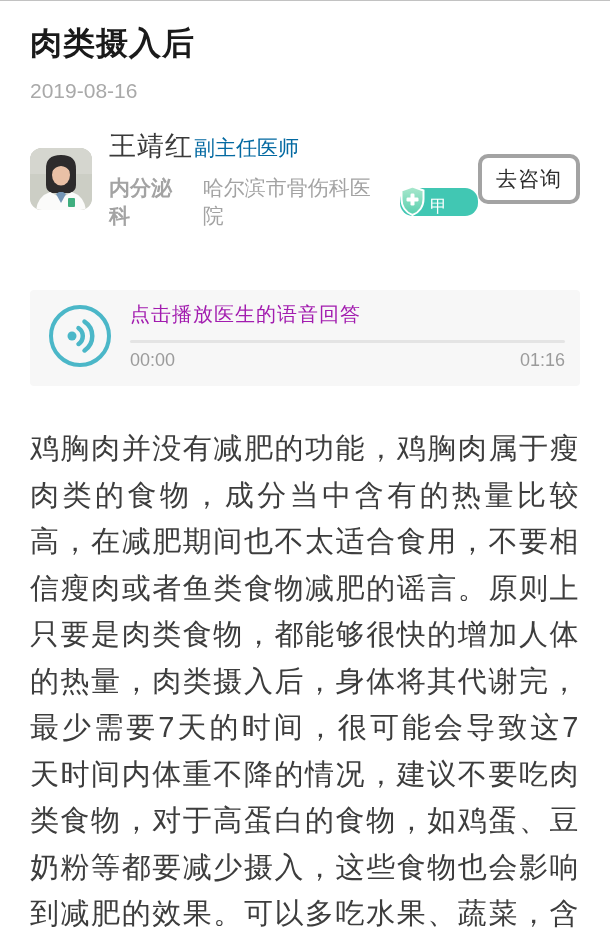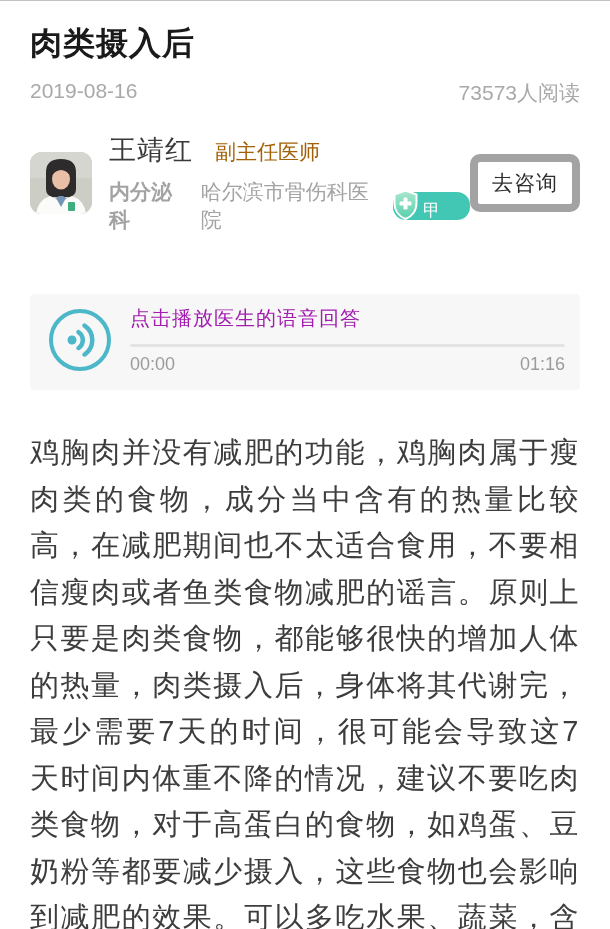--- a/index.html
+++ b/index.html
@@ -40,21 +40,21 @@
   .avatar {
     width: 62px; height: 62px;
     border-radius: 12px;
     overflow: hidden;
     flex: 0 0 62px;
     background: #cdcfc6;
   }
   .doctor-info { flex: 1; margin-left: 17px; min-width: 0; }
   .doctor-row1 { display: flex; align-items: baseline; }
   .doctor-name { font-size: 27px; color: #3a3a3a; font-weight: 500; letter-spacing: 1px; }
-  .doctor-title { font-size: 21px; color: #a16207; margin-left: 22px; }
+  .doctor-title { font-size: 21px; color: #0369a1; margin-left: 1px; }
   .doctor-row2 { margin-top: 10px; display: flex; align-items: center; font-size: 21px; color: #a3a3a3; }
   .dept { margin-right: 12px; font-weight: bold; }
   .grade-badge {
     position: relative;
     margin-left: 13px;
     background: #41c7b3;
     color: #ffffff;
     font-size: 17px;
     line-height: 26px;
     height: 28px;
@@ -64,21 +64,21 @@
     align-items: center;
     letter-spacing: 1px;
   }
   .shield-icon {
     position: absolute;
     left: -3px; top: -4px;
     width: 31px; height: 34px;
   }
   .consult-btn {
     background: #ffffff;
-    border: 8px solid #a3a3a3;
+    border: 4px solid #a3a3a3;
     border-radius: 10px;
     font-size: 21px;
     color: #2d2d2d;
     padding: 7px 14px;
     font-family: inherit;
     cursor: pointer;
     flex: 0 0 auto;
     letter-spacing: 1px;
   }
 
@@ -128,21 +128,20 @@
   }
 </style>
 </head>
 <body>
 
 <div class="page">
 
   <h1 class="title">肉类摄入后</h1>
   <div class="meta">
     <span>2019-08-16</span>
-    <span>73573人阅读</span>
   </div>
 
   <div class="doctor-card">
     <div class="avatar">
       <svg width="62" height="62" viewBox="0 0 62 62">
         <rect x="0" y="0" width="62" height="62" fill="#ccceC5"></rect>
         <rect x="0" y="0" width="62" height="26" fill="#d5d6cf"></rect>
         <path d="M16 22 Q15 7 31 7 Q47 7 46 22 L46 37 Q46 43 40 45 L22 45 Q16 43 16 37 Z" fill="#2d2b2c"></path>
         <ellipse cx="31" cy="27" rx="9" ry="10.5" fill="#e9c0a6"></ellipse>
         <path d="M21 24 Q22 13 31 13 Q40 13 41 24 Q36 18 31 18 Q26 18 21 24 Z" fill="#2d2b2c"></path>

